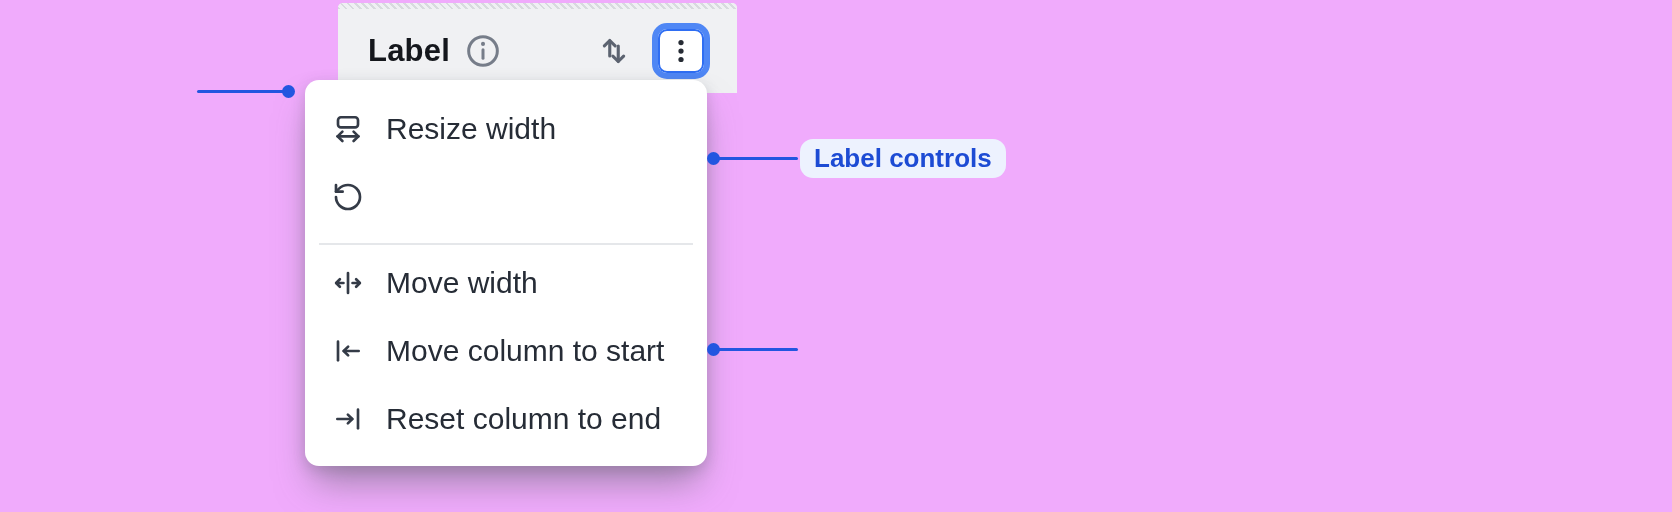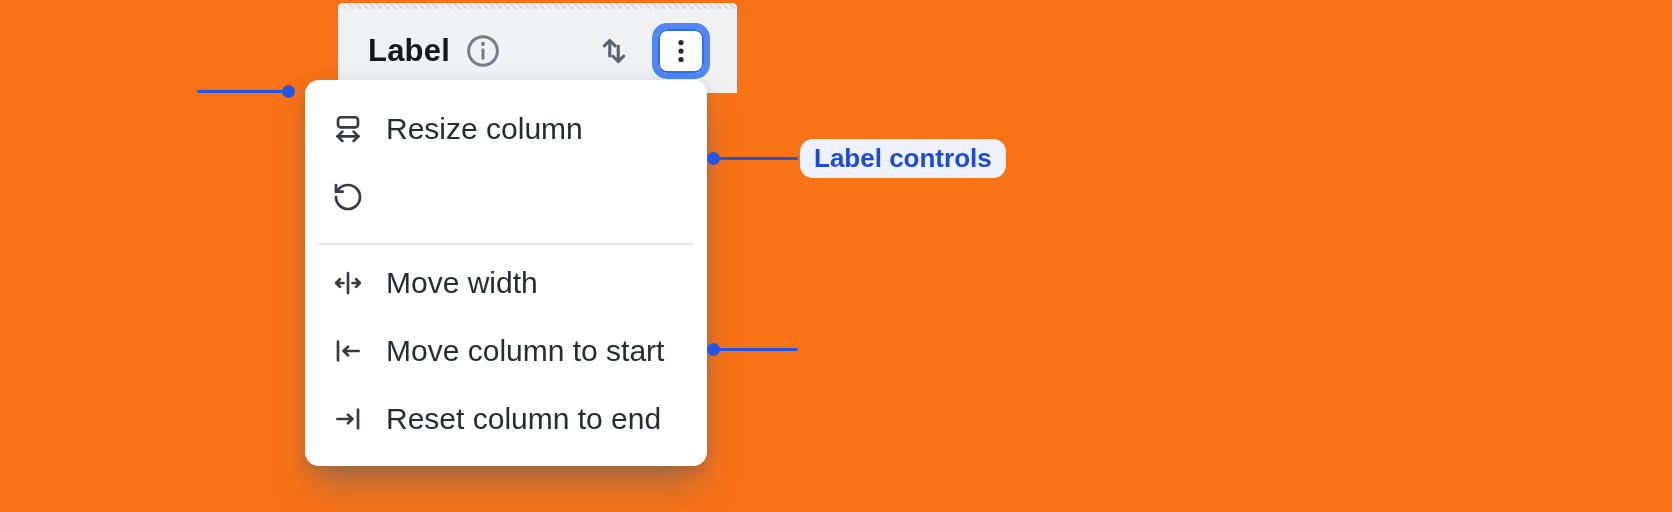--- a/index.html
+++ b/index.html
@@ -1,19 +1,19 @@
 <!DOCTYPE html>
 <html><head>
 <meta charset="utf-8">
 <style>
   * { margin:0; padding:0; box-sizing:border-box; }
   html,body { background:#fff; }
   .stage {
     position:relative; width:1672px; height:512px;
-    background:#f97316; overflow:hidden;
+    background:#f0abfc; overflow:hidden;
     font-family:"Liberation Sans", sans-serif;
     text-align:right;
   }
 
   
   .hdr {
     position:absolute; left:338px; top:3px; width:399px; height:90px;
     background:#f0f1f3; border-radius:5px 5px 0 0;
   }
   .hatch {
@@ -101,21 +101,21 @@
   <div class="menu">
     <div class="mi">
       <span class="ic">
         <svg width="32" height="32" viewBox="0 0 24 24" fill="none" stroke="currentColor" stroke-width="2" stroke-linecap="round" stroke-linejoin="round">
           <rect x="4.5" y="3.2" width="15" height="7.6" rx="2.2"></rect>
           <path d="M4.2 17.5h15.6"></path>
           <path d="M7.8 14 4.2 17.5 7.8 21"></path>
           <path d="M16.2 14l3.6 3.5-3.6 3.5"></path>
         </svg>
       </span>
-      <span class="lbl">Resize column</span>
+      <span class="lbl">Resize width</span>
     </div>
     <div class="mi">
       <span class="ic">
         <svg width="32" height="32" viewBox="0 0 24 24" fill="none" stroke="currentColor" stroke-width="2" stroke-linecap="round" stroke-linejoin="round">
           <path d="M3 12a9 9 0 1 0 9-9 9.75 9.75 0 0 0-6.74 2.74L3 8"></path>
           <path d="M3 3v5h5"></path>
         </svg>
       </span>
     </div>
 

